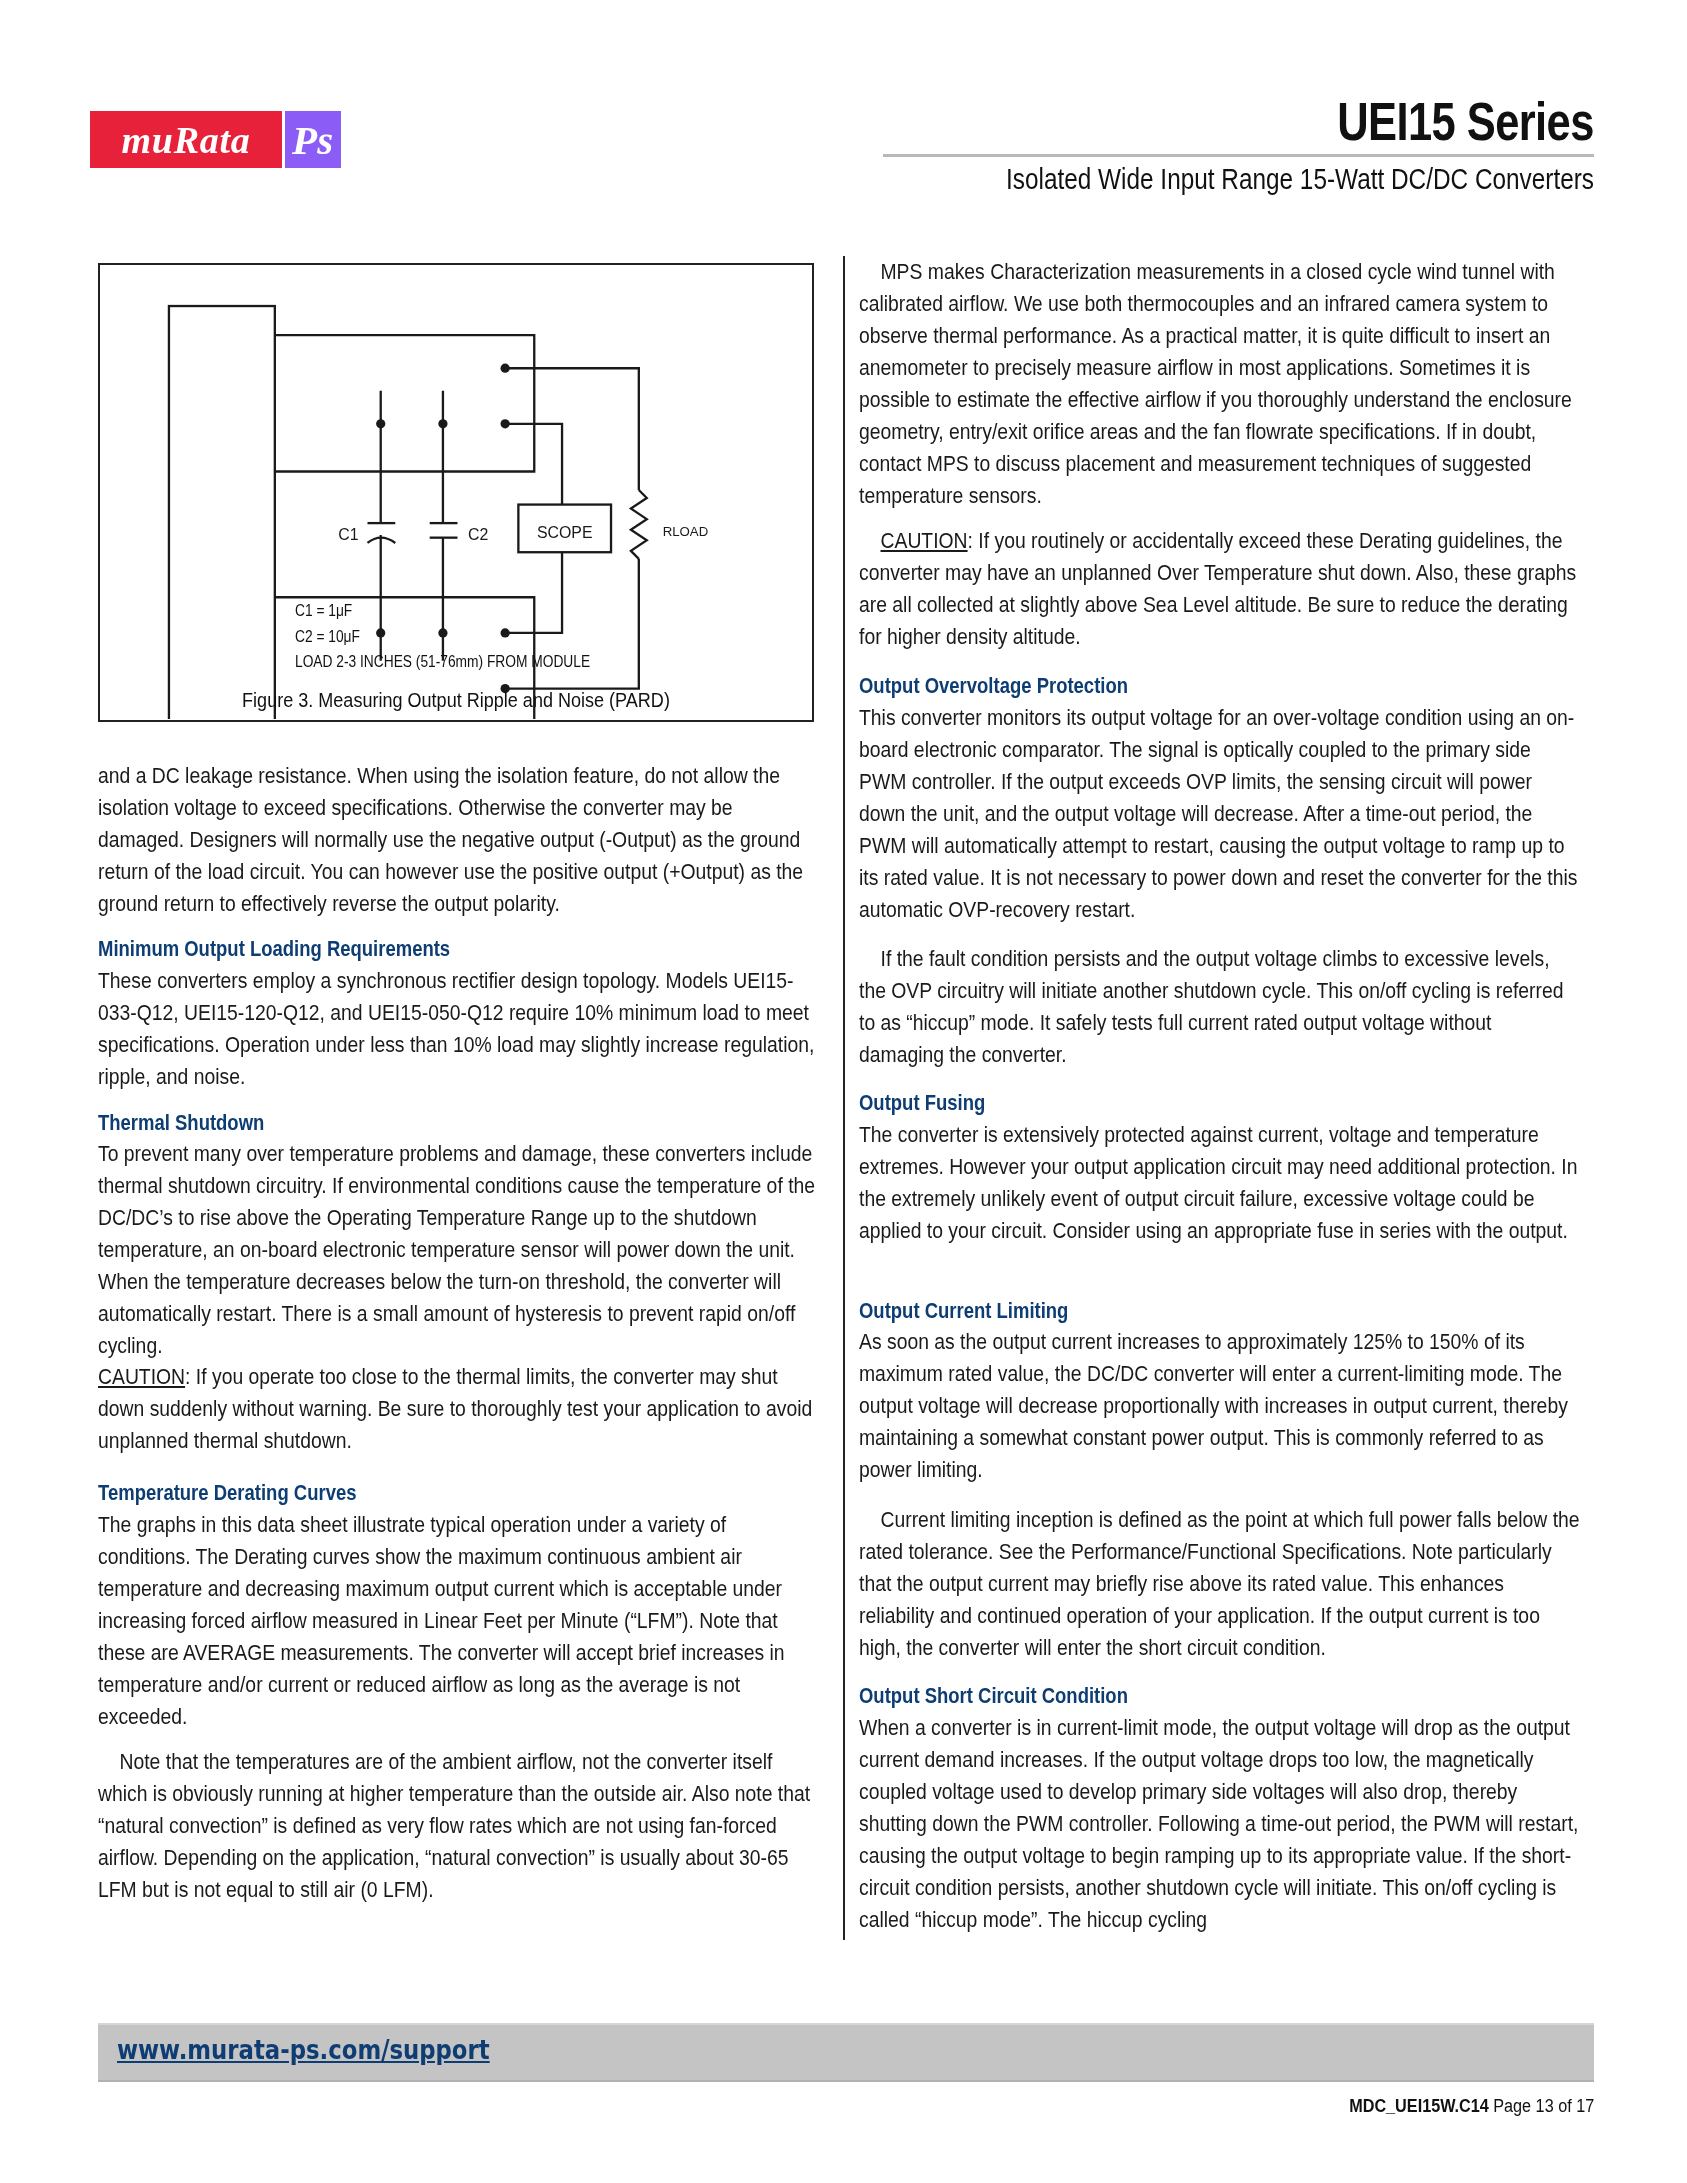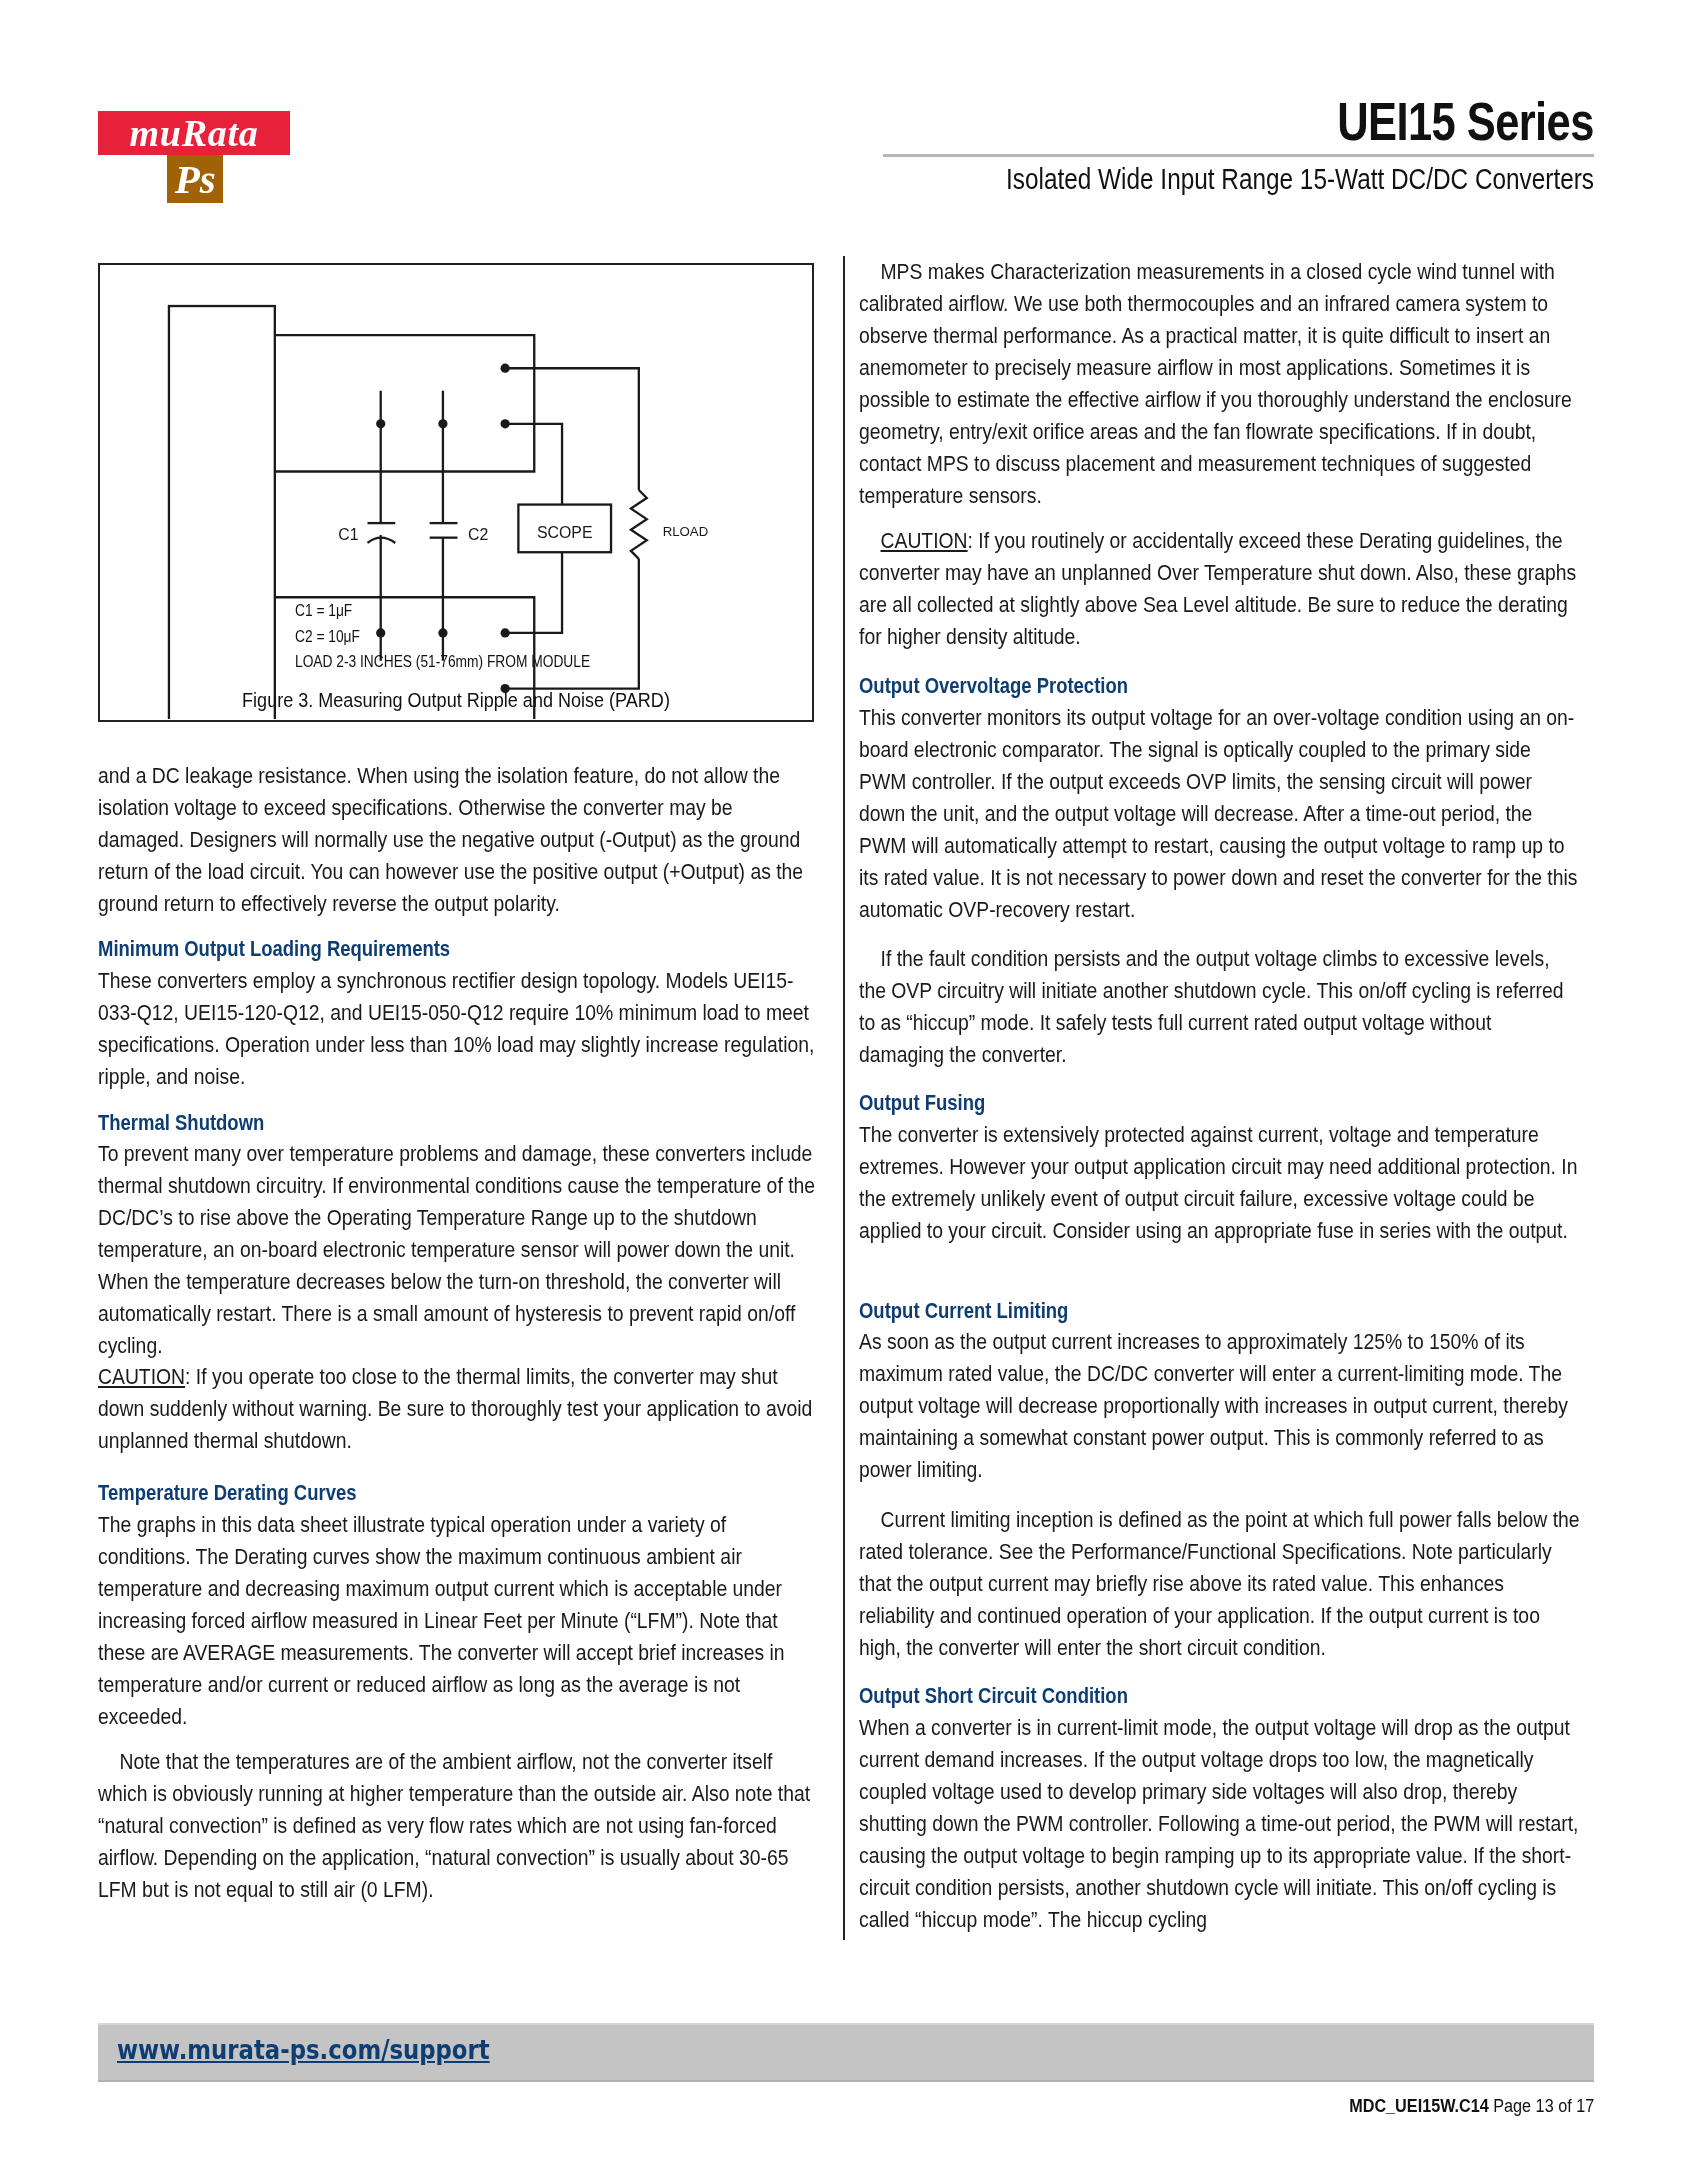--- a/index.html
+++ b/index.html
@@ -1,27 +1,27 @@
 <!DOCTYPE html>
 <html style="font-size:10.6px"><head>
 <meta charset="utf-8">
 <style>
   html, body { margin: 0; padding: 0; background: #ffffff; }
   body {
     width: 1687px; height: 2183px; position: relative; overflow: hidden;
     font-family: "Liberation Sans", sans-serif; color: #1a1a1a;
   }
-  .logo { position: absolute; left: 98px; top: 111px; height: 57px; display: flex; align-items: center; flex-direction: column; }
+  .logo { position: absolute; left: 90px; top: 111px; height: 57px; display: flex; align-items: center; }
   .logo-murata {
     background: #e8213a; width: 192px; height: 57px; display: flex; align-items: center; justify-content: center;
     color: #ffffff; font-family: "Liberation Serif", serif; font-style: italic; font-weight: bold; font-size: 38px;
     letter-spacing: 0.7px; box-sizing: border-box;
   }
   .logo-ps {
-    background: #a16207; width: 56px; height: 57px; margin-left: 2.6px; display: flex; align-items: center; justify-content: center;
+    background: #8b5cf6; width: 56px; height: 57px; margin-left: 2.6px; display: flex; align-items: center; justify-content: center;
     color: #ffffff; font-family: "Liberation Serif", serif; font-style: italic; font-weight: bold; font-size: 41px;
   }
   .logo-text {
     margin-left: 10.6px; font-family: "DejaVu Sans", sans-serif; font-weight: bold; font-size: 36px; color: #111; letter-spacing: 0px;
   }
   .header-title {
     position: absolute; right: 93px; top: 91px; font-family: "Liberation Sans", sans-serif; font-weight: bold;
     font-size: 53px; color: #111; transform: scaleX(0.82); transform-origin: right top; letter-spacing: -0.7px;
   }
   .header-rule { position: absolute; left: 883px; right: 93px; top: 154px; height: 2.6px; background: #b8b8b8; }

